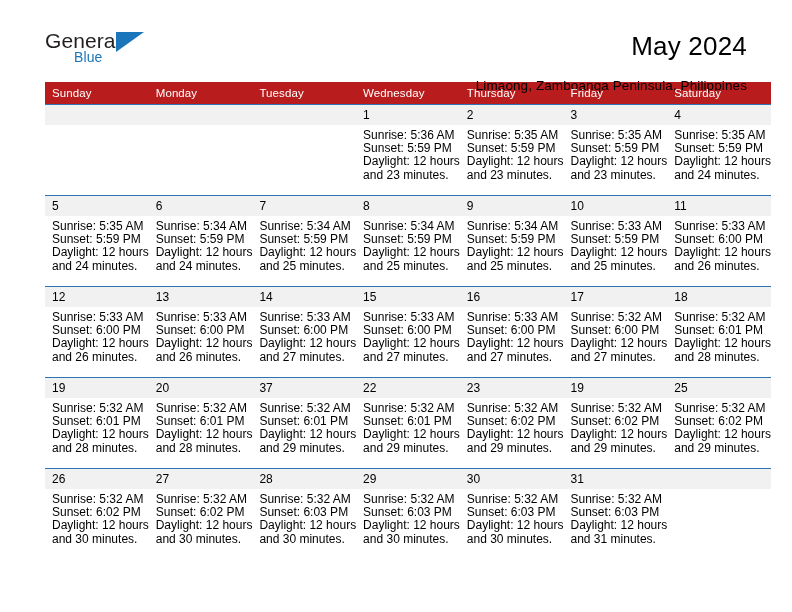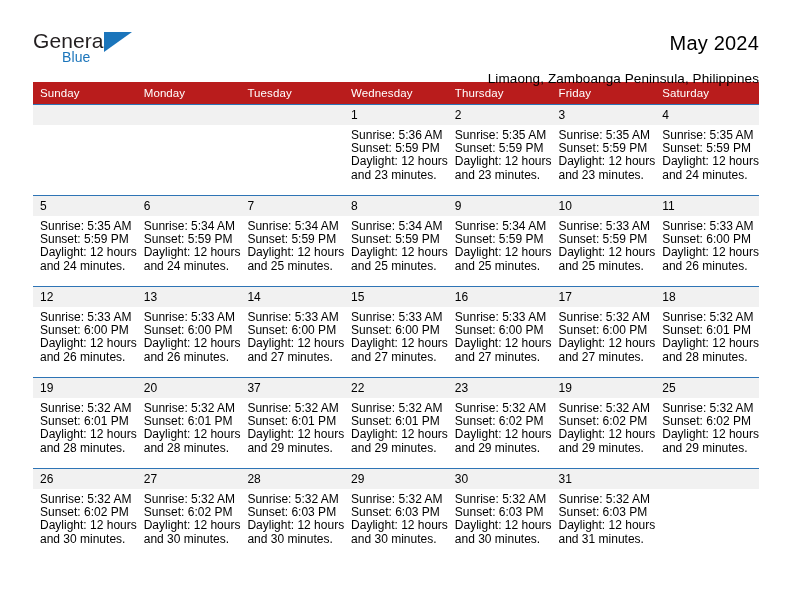--- a/index.html
+++ b/index.html
@@ -10,21 +10,21 @@
     background: #ffffff;
     font-family: "Liberation Sans", sans-serif;
     color: #000000;
     overflow: hidden;
   }
 
   .page {
     position: relative;
     width: 792px;
     height: 474px;
-    padding: 0 33px;
+    padding: 0 45px;
   }
 
   
   .header {
     display: flex;
     align-items: flex-start;
     justify-content: space-between;
     height: 72px;
     padding-top: 30px;
   }
@@ -58,21 +58,21 @@
     font-size: 14px;
     color: #1b75bb;
     letter-spacing: .1px;
   }
 
   .title-block {
     text-align: right;
     padding-top: 2px;
   }
   .cal-title {
-    font-size: 20px;
+    font-size: 26px;
     font-weight: normal;
     color: #000;
     line-height: 1.15;
     letter-spacing: .2px;
   }
   .cal-subtitle {
     font-size: 13.5px;
     color: #000;
     margin-top: 16px;
     letter-spacing: .1px;

